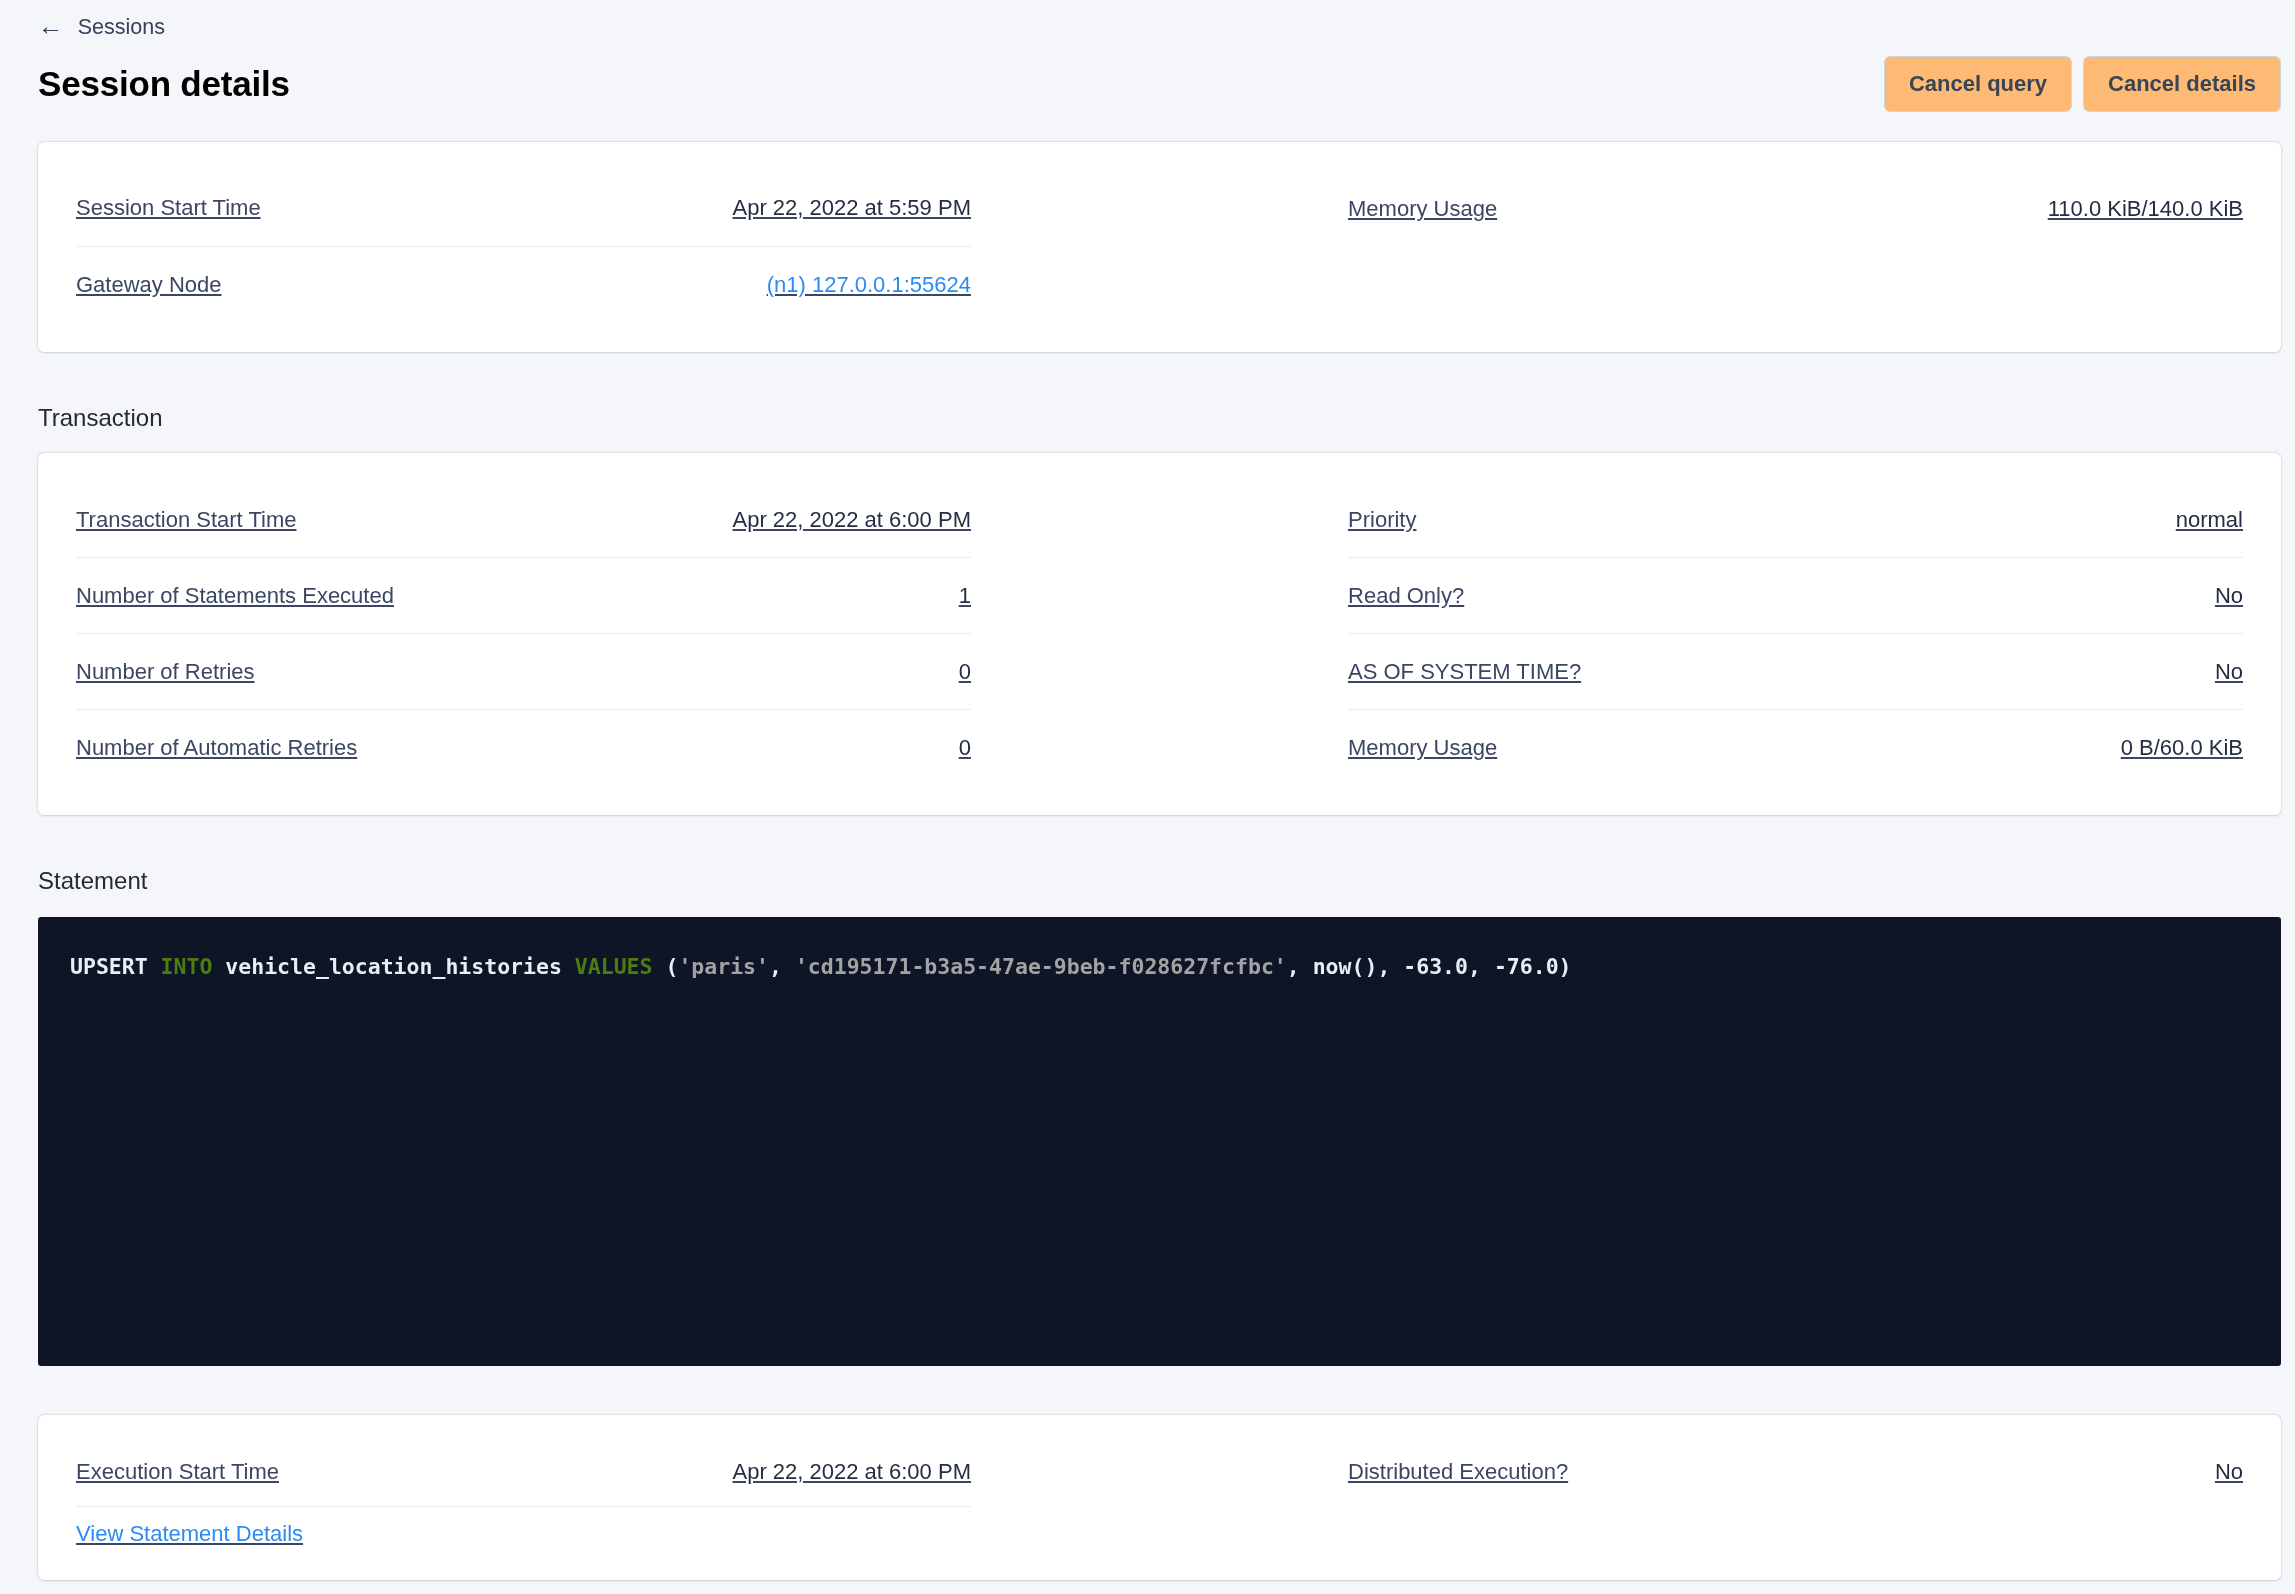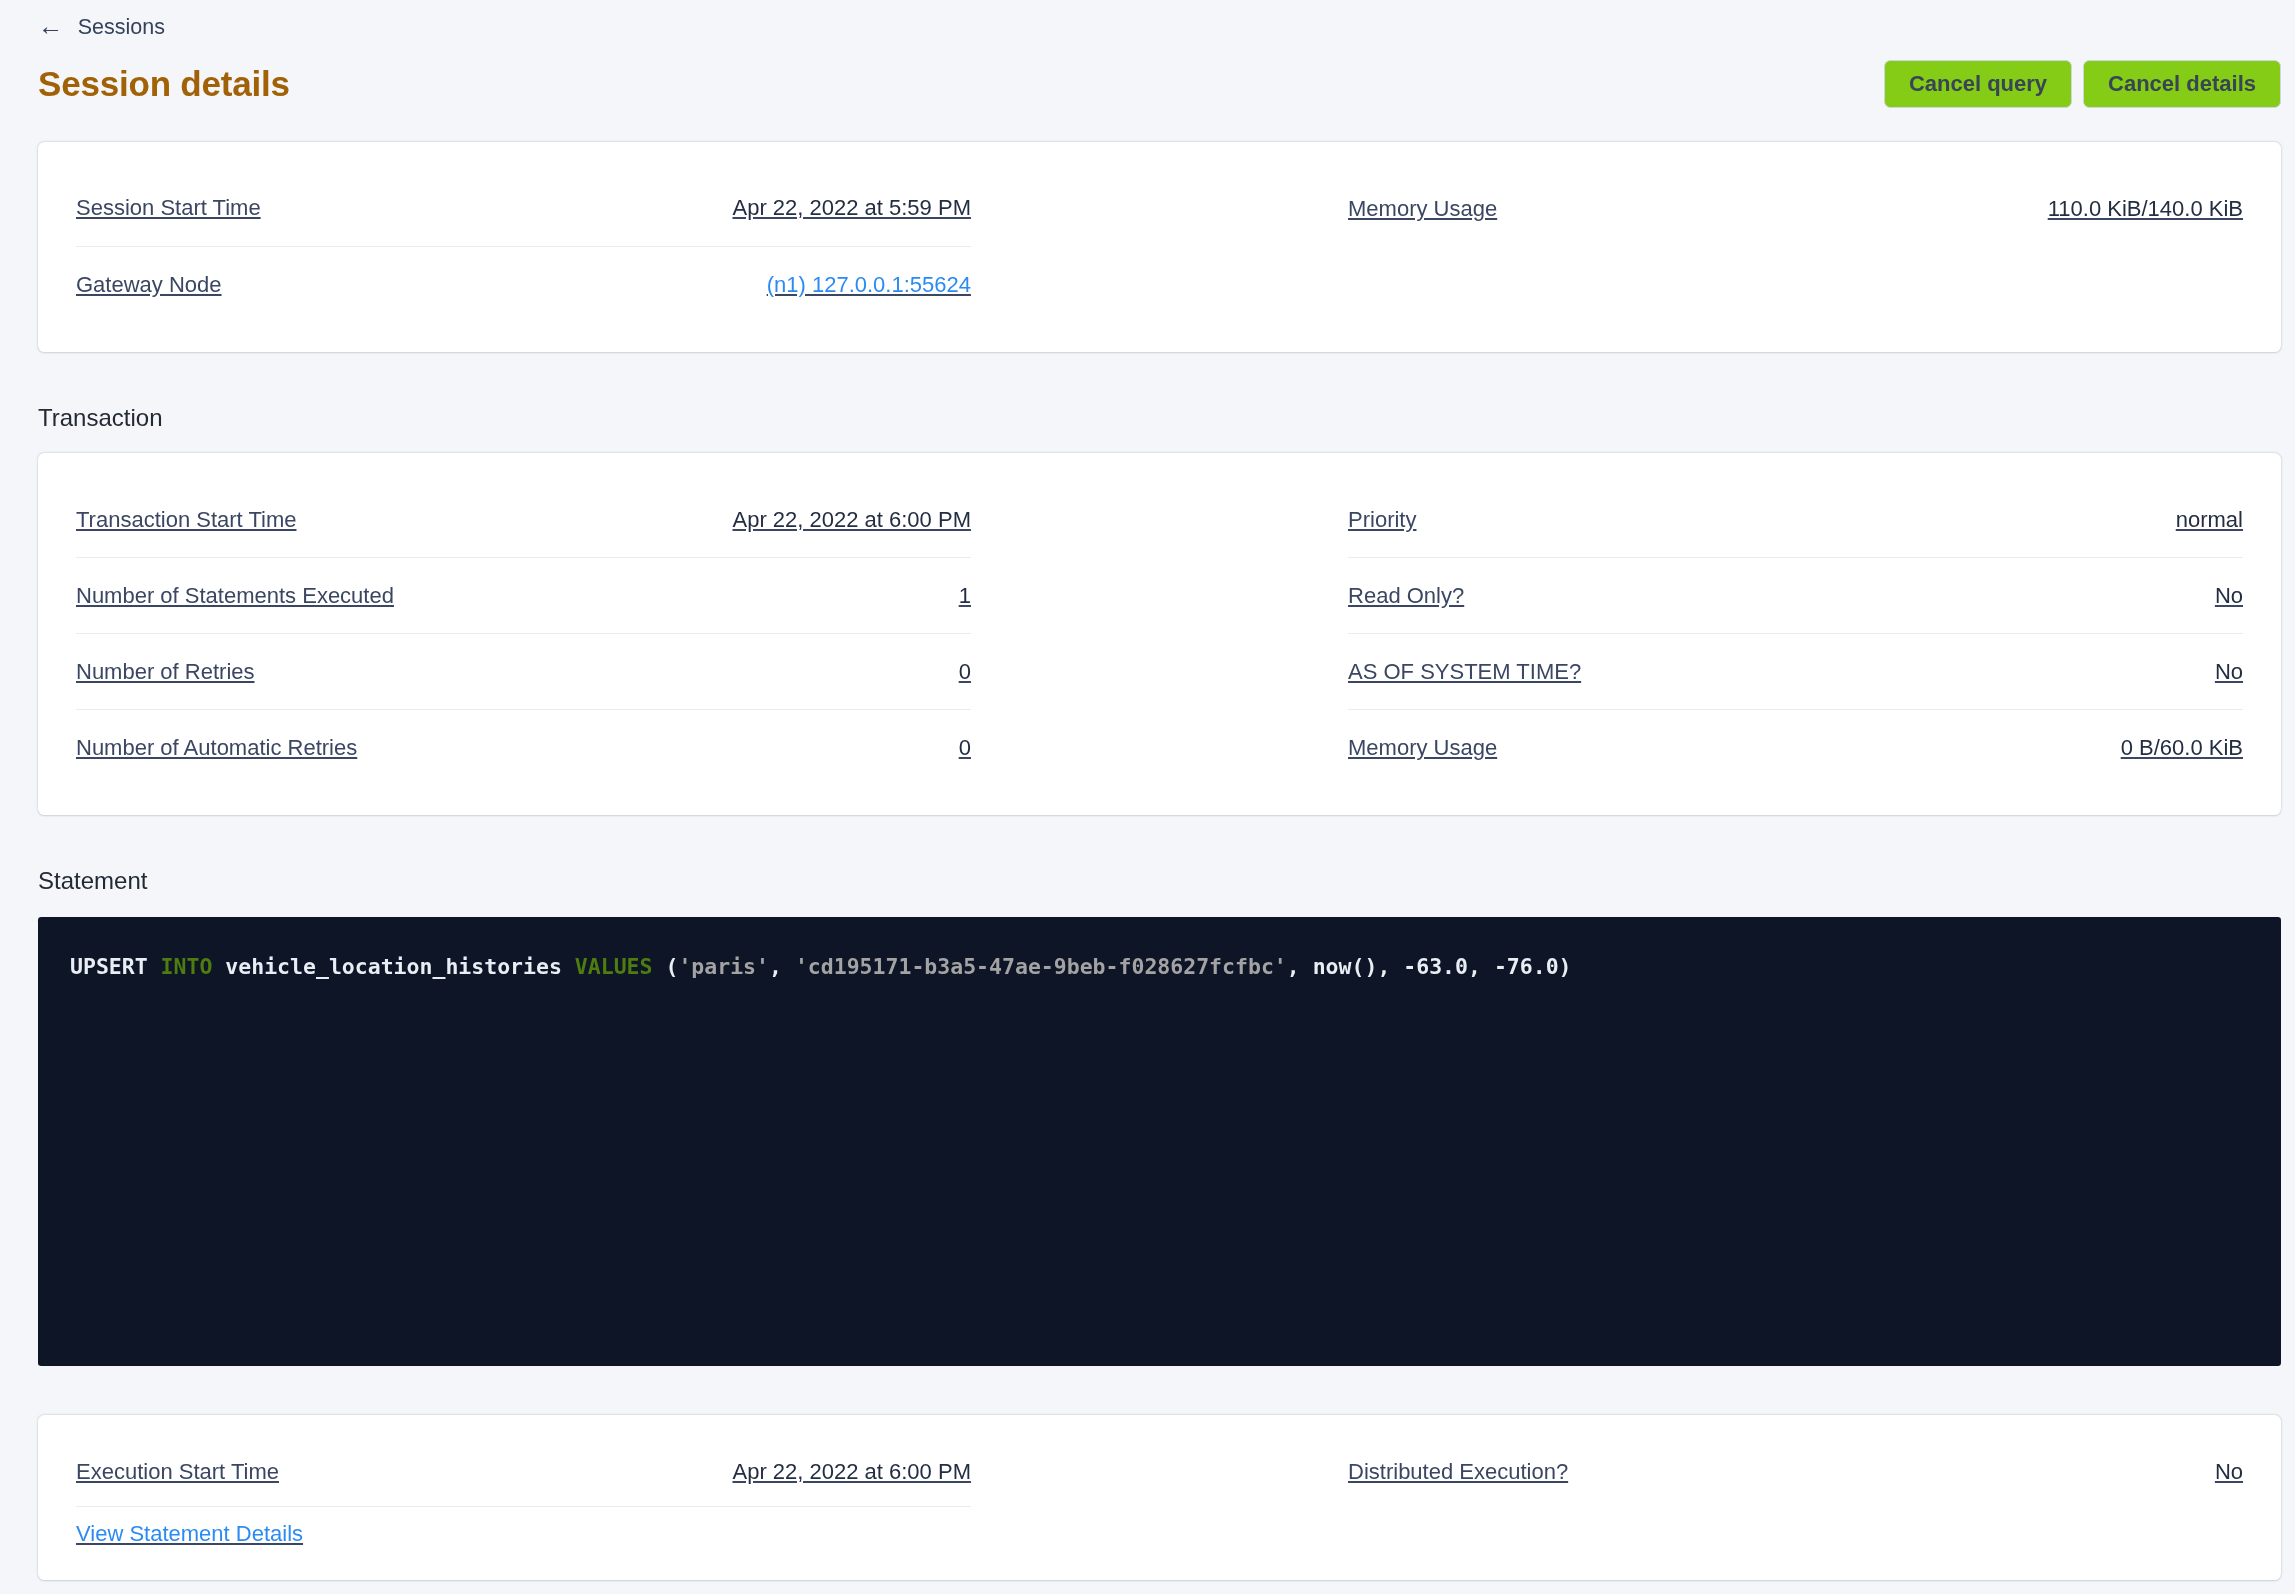--- a/index.html
+++ b/index.html
@@ -15,25 +15,25 @@
 
   
   .breadcrumb { display: flex; align-items: center; gap: 14.3px; padding-top: 14.3px;
     font-size: 21.5px; color: #36425c; }
   .back-arrow { font-size: 25.4px; line-height: 25.4px; color: #36425c; cursor: pointer; }
   .breadcrumb-label { cursor: pointer; }
 
   
   .header-row { display: flex; justify-content: space-between; align-items: center;
     margin-top: 19px; height: 51px; }
-  .page-title { font-size: 35px; font-weight: 600; color: #a16207; letter-spacing: -0.2px; }
+  .page-title { font-size: 35px; font-weight: 600; color: #000000; letter-spacing: -0.2px; }
   .actions { display: flex; gap: 11px; }
-  .btn { height: 48px; padding: 8px 24px; font-size: 22px; font-weight: 700;
+  .btn { height: 56px; padding: 8px 24px; font-size: 22px; font-weight: 700;
     font-family: "Liberation Sans", sans-serif;
-    color: #394455; background: #84cc16; border: 1.6px solid #cfd5e2; border-radius: 6.4px;
+    color: #394455; background: #fdba74; border: 1.6px solid #cfd5e2; border-radius: 6.4px;
     cursor: pointer; }
 
   
   .card { background: #ffffff; border-radius: 6.4px;
     box-shadow: 0 0 2.4px rgba(67,90,111,0.30), 0 0.8px 1.6px rgba(67,90,111,0.12);
     padding: 29px 38px; display: flex; justify-content: space-between; text-decoration: underline; }
   .card.first { margin-top: 32px; }
   .col { width: 41.3%; }
   .row { height: 76px; display: flex; justify-content: space-between; align-items: center;
     font-size: 22px; }

